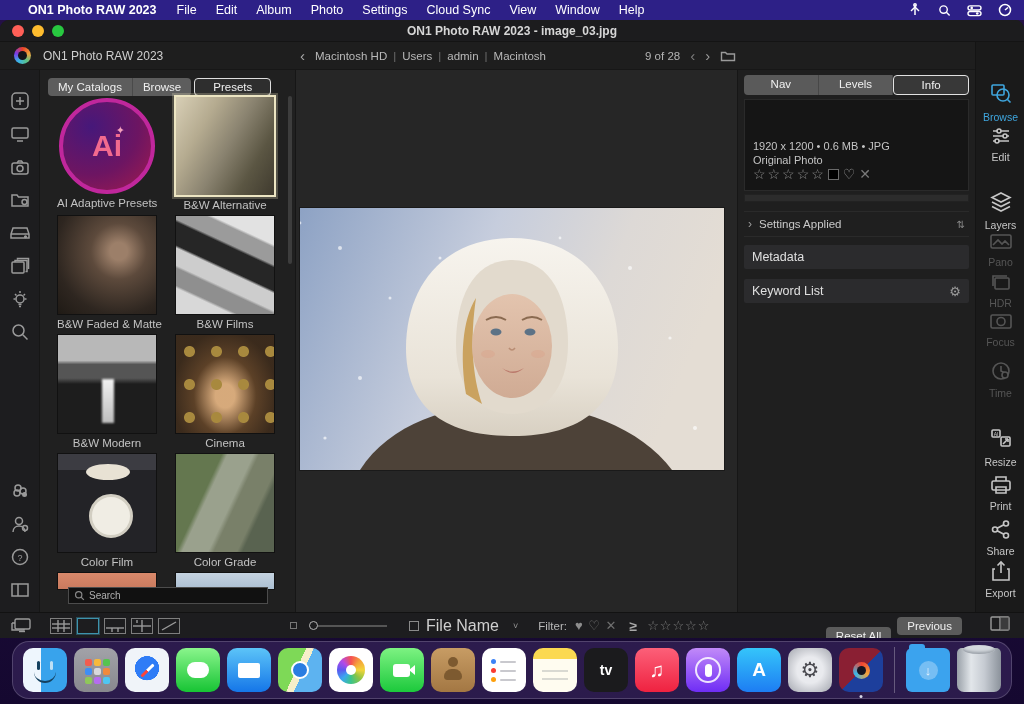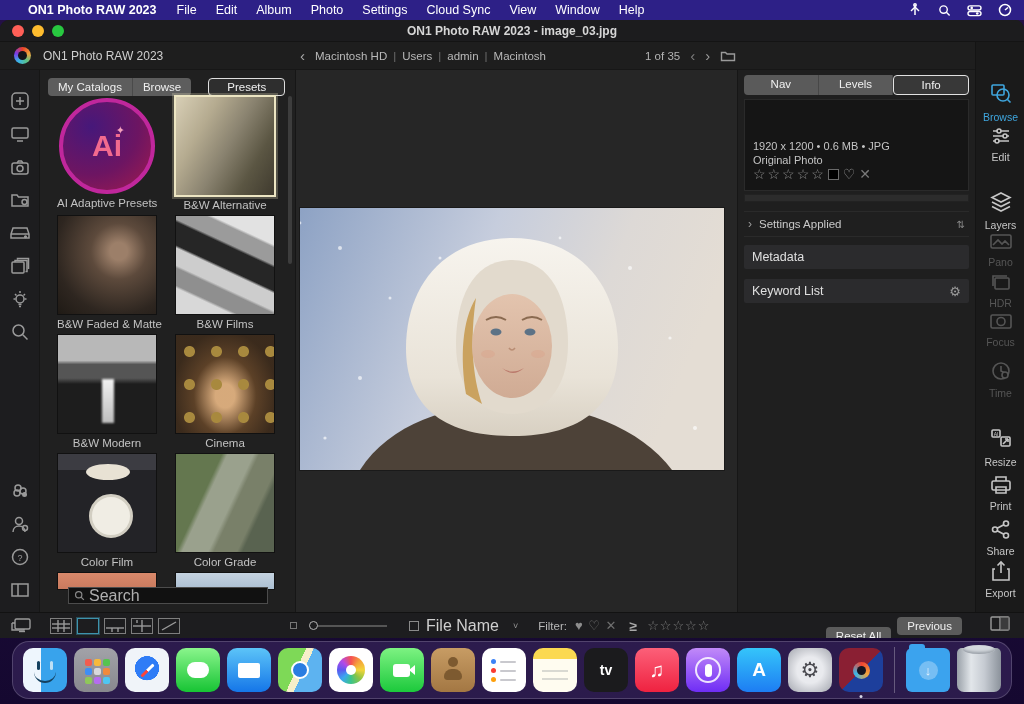--- a/index.html
+++ b/index.html
@@ -58,21 +58,21 @@
   .lrail .grow { flex:1; }
 
   
   .presets { width:256px; background:#202020; position:relative;
     border-right:1px solid #161616; }
   .ptabs { display:flex; padding:8px 0 0 8px; gap:0; }
   .ptab { background:#5d5d5d; color:#f0f0f0; font-size:11.5px; padding:3px 10px; }
   .ptab.first { border-radius:4px 0 0 4px; border-right:1px solid #4a4a4a; }
   .ptab.mid { border-radius:0 4px 4px 0; }
   .ptab.sel { background:#2e2e2e; border:1px solid #dedede; border-radius:4px;
-    margin-left:17px; padding:2px 18px; }
+    margin-left:3px; padding:2px 18px; }
   .grid { position:absolute; top:26px; left:17px; width:222px; }
   .cell { position:absolute; width:100px; text-align:center; }
   .thumb { width:100px; height:100px; border:1px solid #111; }
   .thumb.sel { outline:2px solid #ece5c2; outline-offset:-1px;
     box-shadow:0 0 0 3px rgba(240,232,190,.25); }
   .clabel { color:#c2c2c2; font-size:11.5px; margin-top:3px; white-space:nowrap; }
   .ai-circle { width:96px; height:96px; margin:2px auto 0; border-radius:50%;
     border:4px solid #c0279c;
     background:radial-gradient(circle at 32% 28%,#46187a,#6d1562 55%,#a21b4e);
     display:flex; align-items:center; justify-content:center; position:relative; }
@@ -97,21 +97,21 @@
   .art-cgrade { background:linear-gradient(115deg,#64774f 0 32%,#9aa18d 36% 54%,#798069 58% 74%,#596350 78%); }
   .part-salmon { background:linear-gradient(#d9896b,#c97a5e); }
   .part-sky { background:linear-gradient(#c5d3e0,#abbfd2); }
   .pscroll { position:absolute; right:3px; top:26px; width:4px; height:168px;
     background:#3d3d3d; border-radius:2px; }
   .searchbar { position:absolute; left:28px; bottom:8px; width:200px; height:17px;
     background:#111; border:1px solid #4c4c4c; display:flex; align-items:center;
     padding:0 5px; }
   .searchbar svg { stroke:#8a8a8a; fill:none; stroke-width:1.5; flex:none; }
   .searchbar input { background:transparent; border:none; outline:none; color:#c8c8c8;
-    font-size:16px; margin-left:4px; width:170px; font-family:"Liberation Sans",sans-serif; }
+    font-size:10px; margin-left:4px; width:170px; font-family:"Liberation Sans",sans-serif; }
   .searchbar input::placeholder { color:#b0b0b0; }
 
   
   .viewer { flex:1; background:#262626; position:relative; }
   .photo { position:absolute; left:4px; top:138px; width:424px; height:262px;
     box-shadow:0 0 0 1px #1a1a1a; }
 
   
   .inspector { width:238px; background:#1f1f1f; border-left:1px solid #161616;
     padding:5px 6px 0 6px; }
@@ -324,21 +324,21 @@
         <span class="back">‹</span>
         <span>Macintosh HD</span>
         <span class="sep">|</span>
         <span>Users</span>
         <span class="sep">|</span>
         <span>admin</span>
         <span class="sep">|</span>
         <span>Macintosh</span>
       </span>
       <span class="counter">
-        <span>1 of 35</span>
+        <span>9 of 28</span>
         <span class="nav">‹</span>
         <span class="nav fwd">›</span>
         <svg width="16" height="13" viewBox="0 0 16 13">
             <path d="M1.5 3.5 h4 l1.5 1.5 h7.5 v6.5 h-13 z"></path>
           </svg>
       </span>
     </div>
 
     <div class="mainrow">
 

